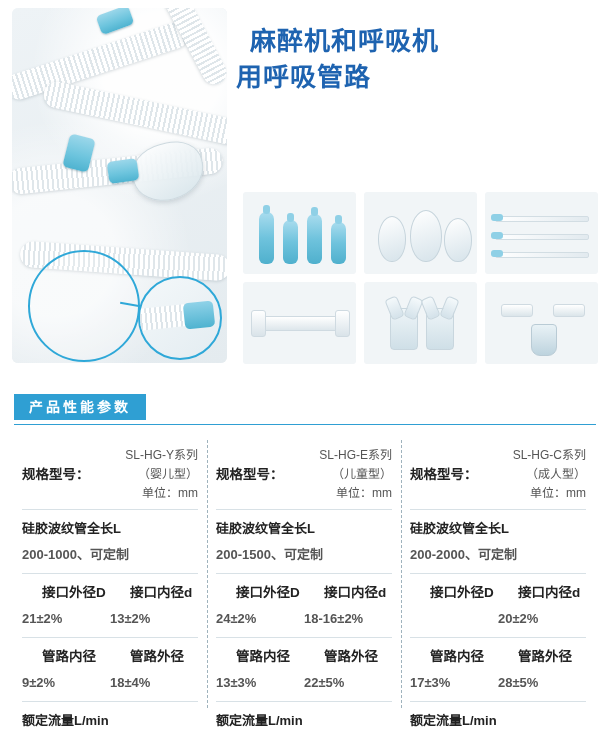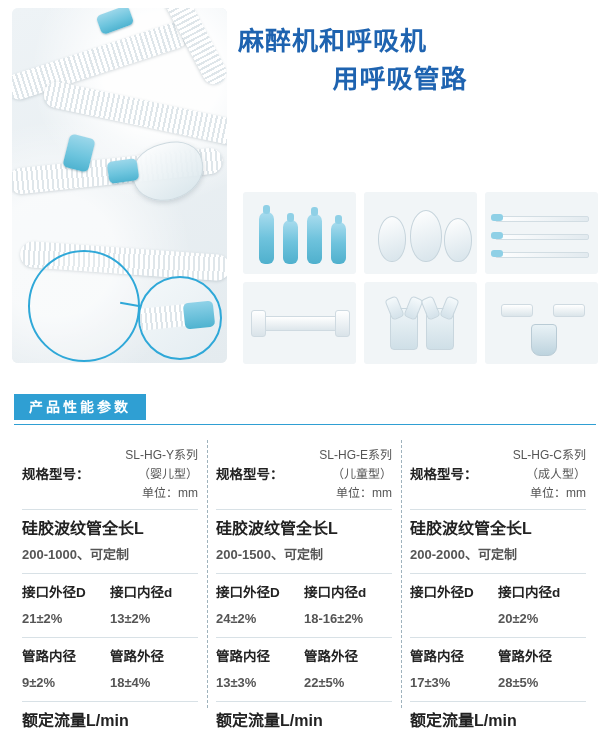--- a/index.html
+++ b/index.html
@@ -115,34 +115,34 @@
     position: absolute;
     left: 108px; top: 296px;
     width: 26px; height: 2px;
     background: #2fa8d8;
     transform: rotate(10deg);
   }
 
   
   .title-wrap {
     position: absolute;
-    left: 224px; top: 22px;
+    left: 236px; top: 22px;
     width: 356px;
     text-align: right;
   }
   .title-line {
     font-family: "Liberation Sans", "DejaVu Sans", sans-serif;
     font-weight: bold;
     font-size: 26px;
     line-height: 38px;
     color: #1e63b0;
     letter-spacing: 1px;
   }
   .title-line.l1 { text-align: left; padding-left: 14px; }
-  .title-line.l2 { text-align: center; padding-right: 4px; }
+  .title-line.l2 { text-align: left; padding-right: 4px; font-family: Liberation Mono, monospace; }
 
   .subtitle {
     position: absolute;
     left: 246px; top: 116px;
     width: 352px;
     font-size: 14.5px;
     line-height: 30px;
     color: #444;
   }
 
@@ -301,36 +301,36 @@
   .model-values {
     margin-left: auto;
     text-align: right;
     font-size: 12px;
     color: #555;
     line-height: 19px;
   }
 
   .group { margin-top: 6px; }
   .group-title {
-    font-size: 16px;
+    font-size: 13px;
     font-weight: bold;
     color: #222;
     line-height: 26px;
   }
   .group-value {
     font-size: 13px;
     color: #555;
     line-height: 25px;
     font-weight: bold;
   }
   .pair {
     display: flex;
   }
   .pair > div { width: 50%; }
-  .pair .group-title { font-size: 13.5px; }
+  .pair .group-title { font-size: 13.5px; margin-left: 20px; }
 
   .divider {
     height: 1px;
     background: #d8e1e6;
     margin: 6px 0 2px 0;
   }
 </style>
 </head>
 <body>
 

